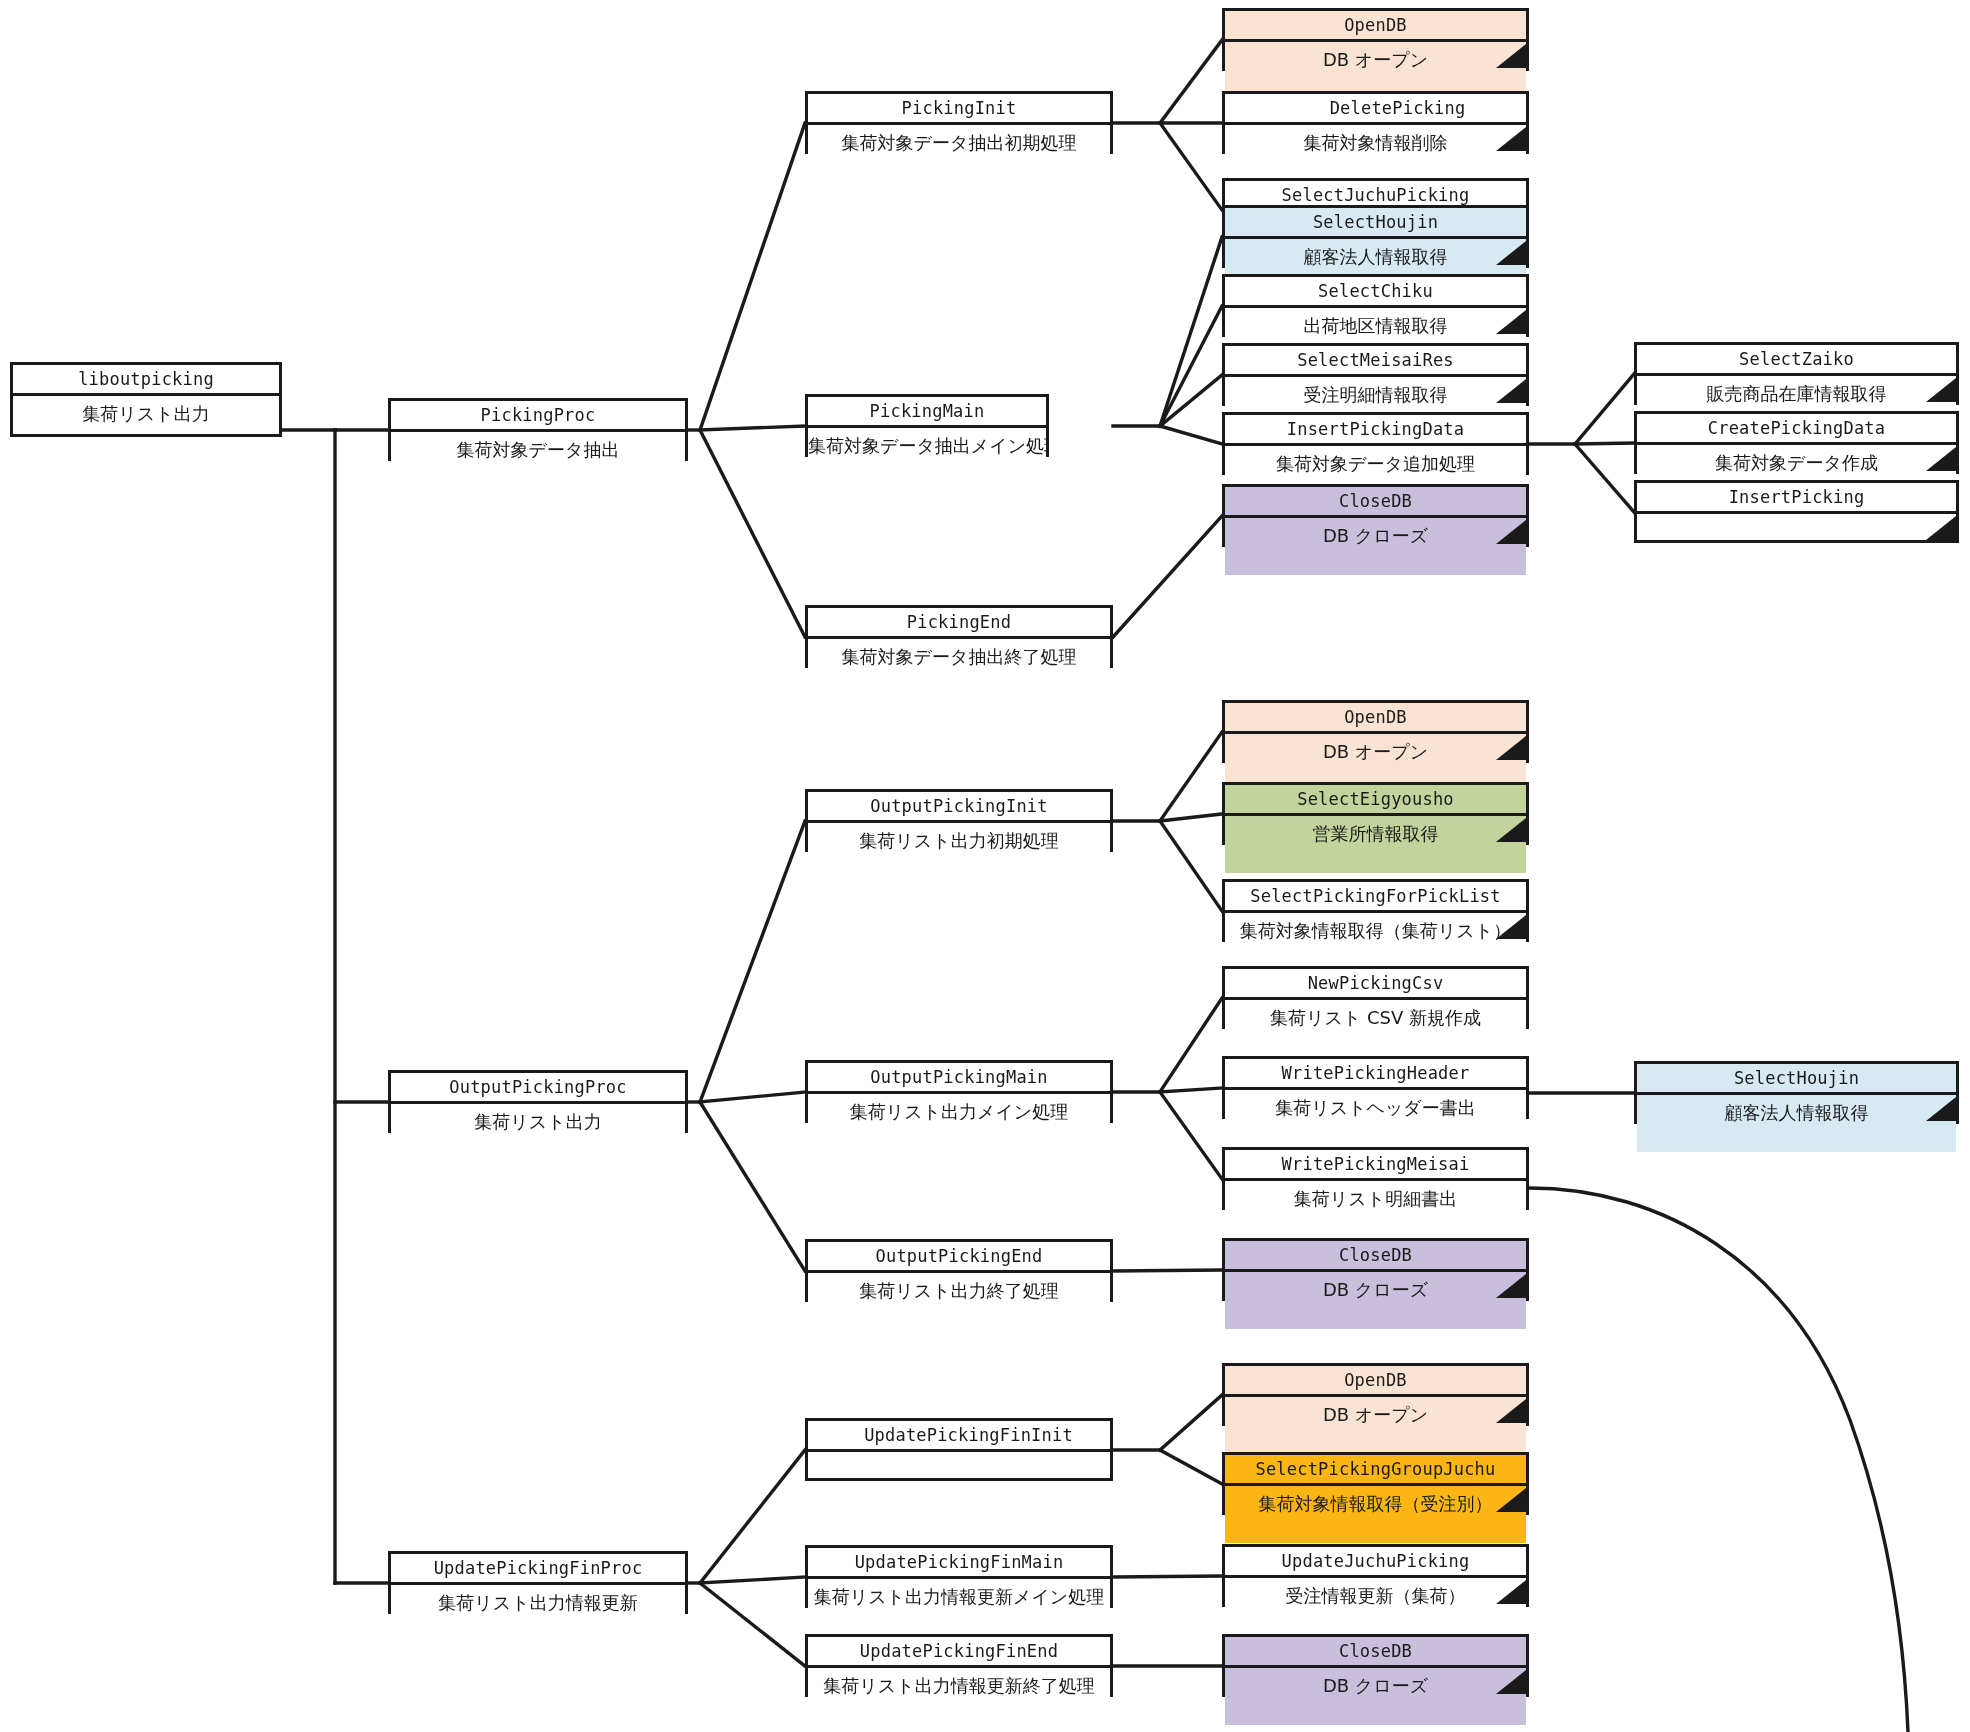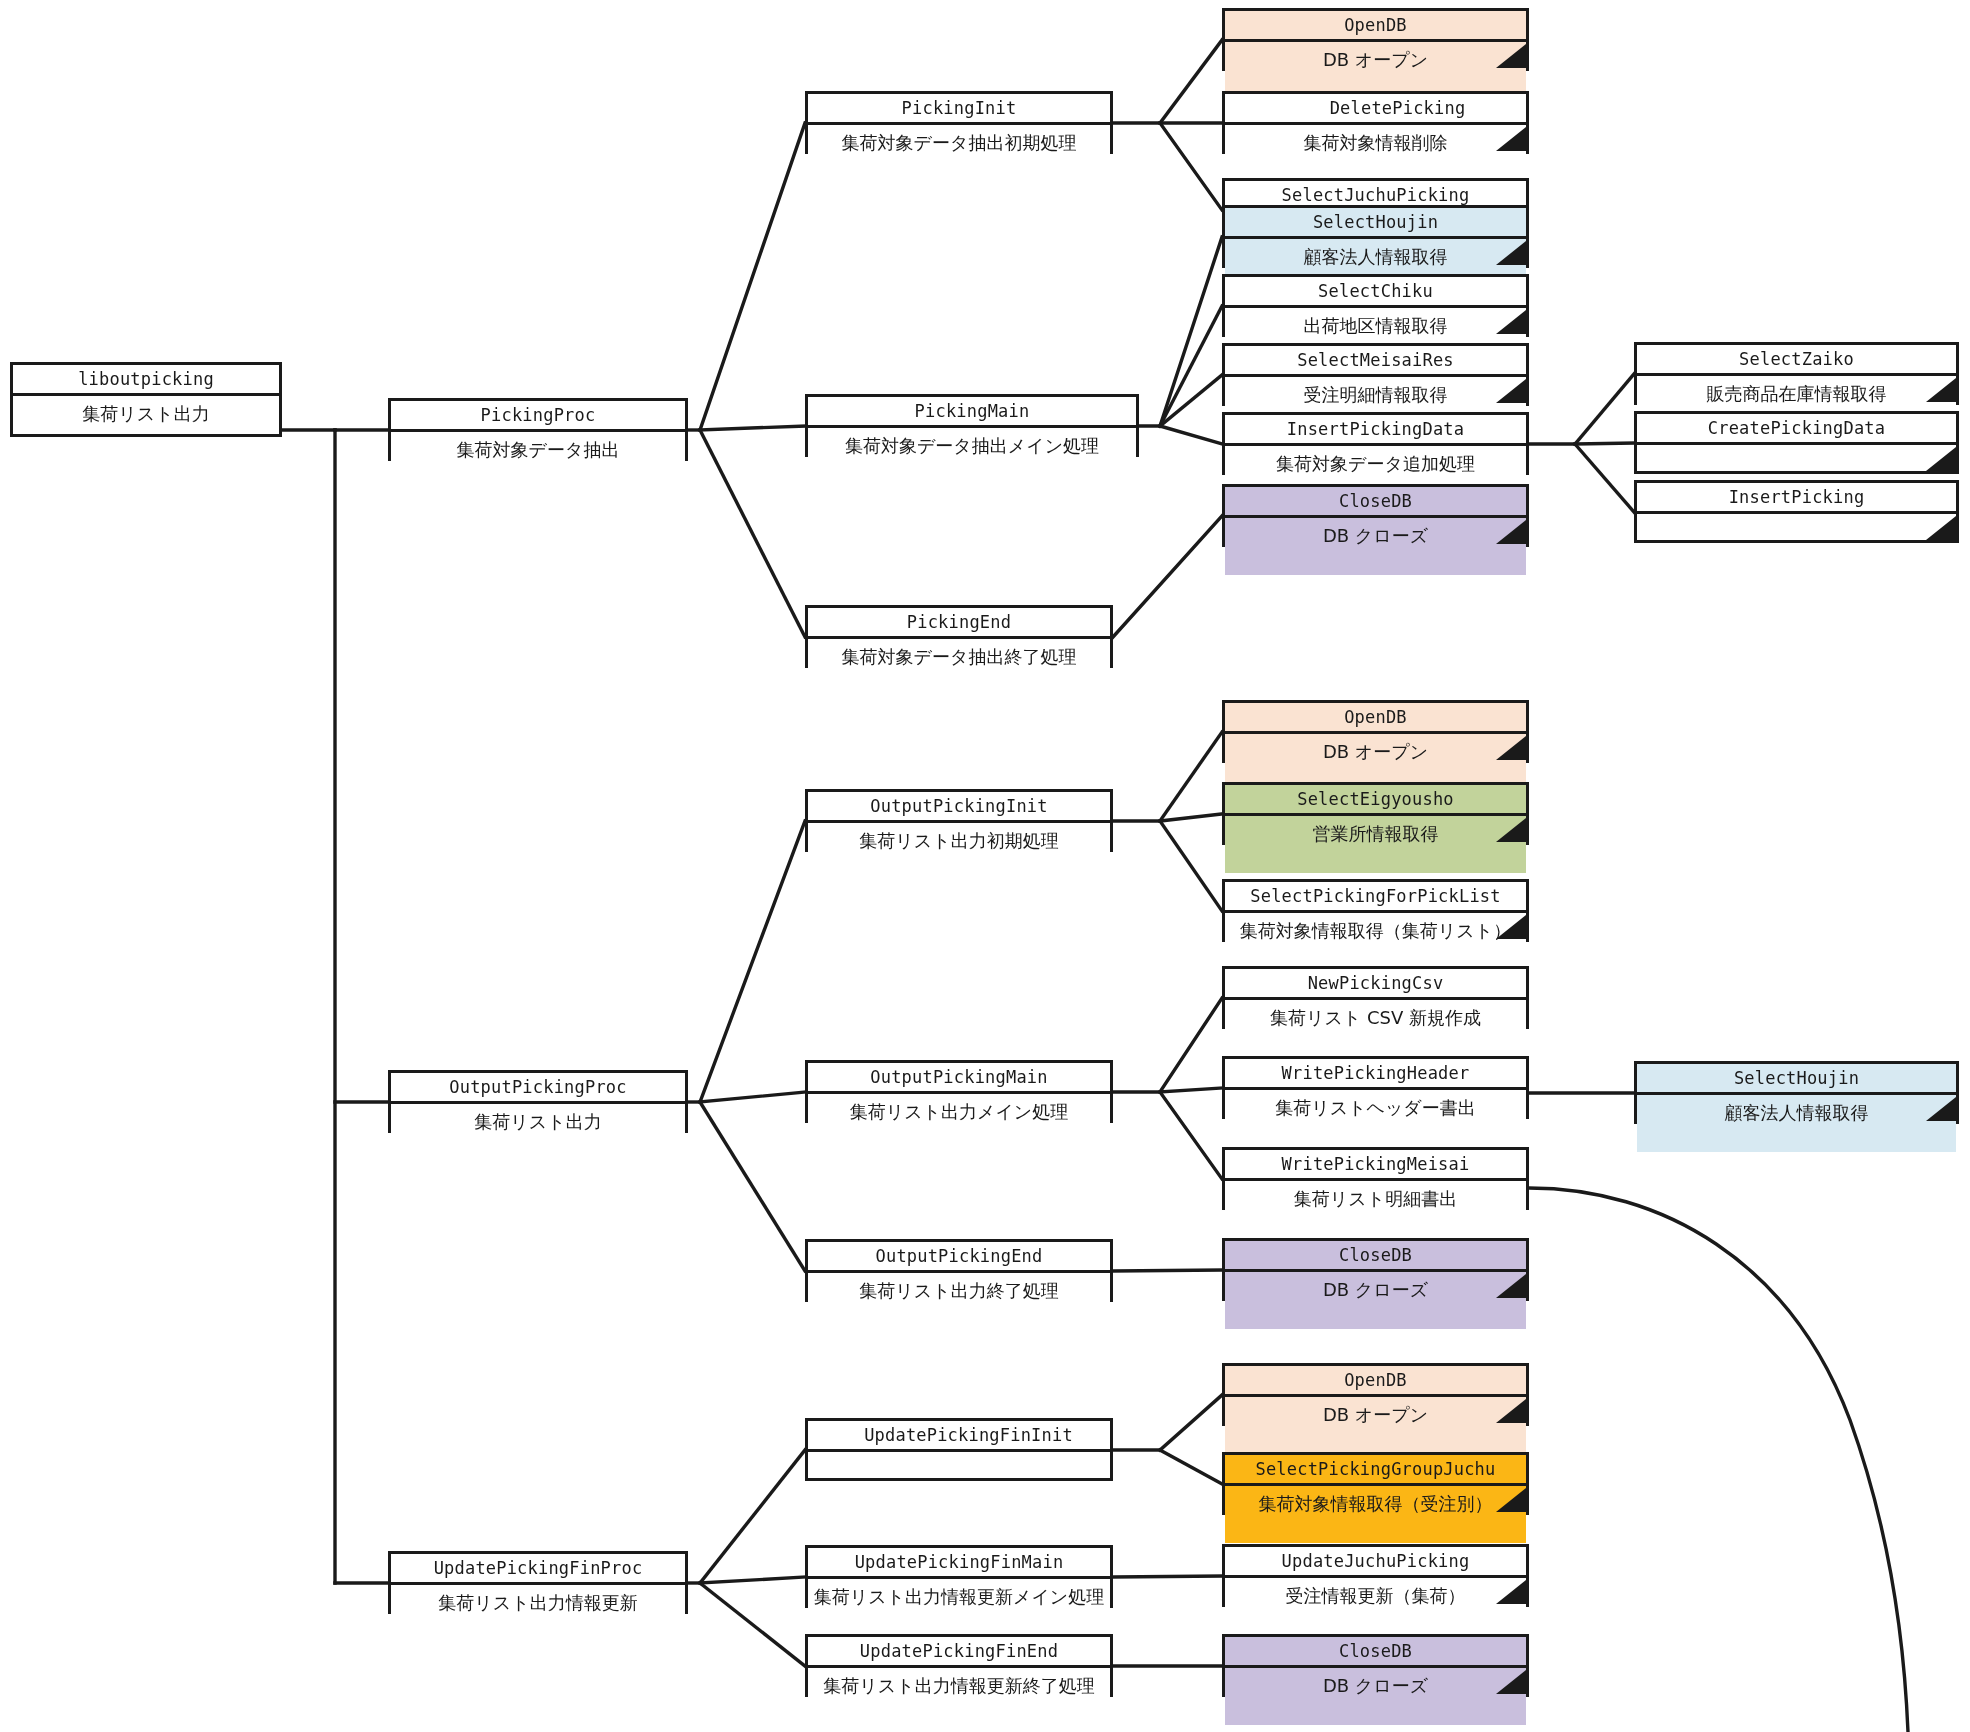--- a/index.html
+++ b/index.html
@@ -96,21 +96,21 @@
 
   <div id="nodes-host">
       <div class="node" style="left: 388px; top: 398px; width: 300px; height: 63px; background: rgb(255, 255, 255);">
         <div class="ttl" style="background: rgb(255, 255, 255);">PickingProc</div>
         <div class="sub" style="background: rgb(255, 255, 255);">集荷対象データ抽出</div>
       </div>
       <div class="node" style="left: 805px; top: 91px; width: 308px; height: 63px; background: rgb(255, 255, 255);">
         <div class="ttl" style="background: rgb(255, 255, 255);">PickingInit</div>
         <div class="sub" style="background: rgb(255, 255, 255);">集荷対象データ抽出初期処理</div>
       </div>
-      <div class="node" style="left: 805px; top: 394px; width: 334px; height: 63px; background: rgb(255, 255, 255);">
+      <div class="node" style="left: 805px; top: 394px; width: 244px; height: 63px; background: rgb(255, 255, 255);">
         <div class="ttl" style="background: rgb(255, 255, 255);">PickingMain</div>
         <div class="sub" style="background: rgb(255, 255, 255);">集荷対象データ抽出メイン処理</div>
       </div>
       <div class="node" style="left: 805px; top: 605px; width: 308px; height: 63px; background: #8b5cf6;">
         <div class="ttl" style="background: rgb(255, 255, 255);">PickingEnd</div>
         <div class="sub" style="background: rgb(255, 255, 255);">集荷対象データ抽出終了処理</div>
       </div>
       <div class="node leaf" style="left: 1222px; top: 8px; width: 307px; height: 63px; background: rgb(250, 227, 210);">
         <div class="ttl" style="background: rgb(250, 227, 210);">OpenDB</div>
         <div class="sub" style="background: rgb(250, 227, 210);">DB オープン</div>
@@ -142,20 +142,21 @@
       <div class="node leaf" style="left: 1222px; top: 484px; width: 307px; height: 63px; background: rgb(201, 191, 221);">
         <div class="ttl" style="background: rgb(201, 191, 221);">CloseDB</div>
         <div class="sub" style="background: rgb(201, 191, 221);">DB クローズ</div>
       </div>
       <div class="node leaf" style="left: 1634px; top: 342px; width: 325px; height: 63px; background: rgb(255, 255, 255);">
         <div class="ttl" style="background: rgb(255, 255, 255);">SelectZaiko</div>
         <div class="sub" style="background: rgb(255, 255, 255);">販売商品在庫情報取得</div>
       </div>
       <div class="node leaf" style="left: 1634px; top: 411px; width: 325px; height: 63px; background: rgb(255, 255, 255);">
         <div class="ttl" style="background: rgb(255, 255, 255);">CreatePickingData</div>
+        <div class="sub" style="background: rgb(255, 255, 255);">集荷対象データ作成</div>
       </div>
       <div class="node leaf" style="left: 1634px; top: 480px; width: 325px; height: 63px; background: rgb(255, 255, 255);">
         <div class="ttl" style="background: rgb(255, 255, 255);">InsertPicking</div>
       </div>
       <div class="node" style="left: 388px; top: 1070px; width: 300px; height: 63px; background: rgb(255, 255, 255);">
         <div class="ttl" style="background: rgb(255, 255, 255);">OutputPickingProc</div>
         <div class="sub" style="background: rgb(255, 255, 255);">集荷リスト出力</div>
       </div>
       <div class="node" style="left: 805px; top: 789px; width: 308px; height: 63px; background: rgb(255, 255, 255);">
         <div class="ttl" style="background: rgb(255, 255, 255);">OutputPickingInit</div>

